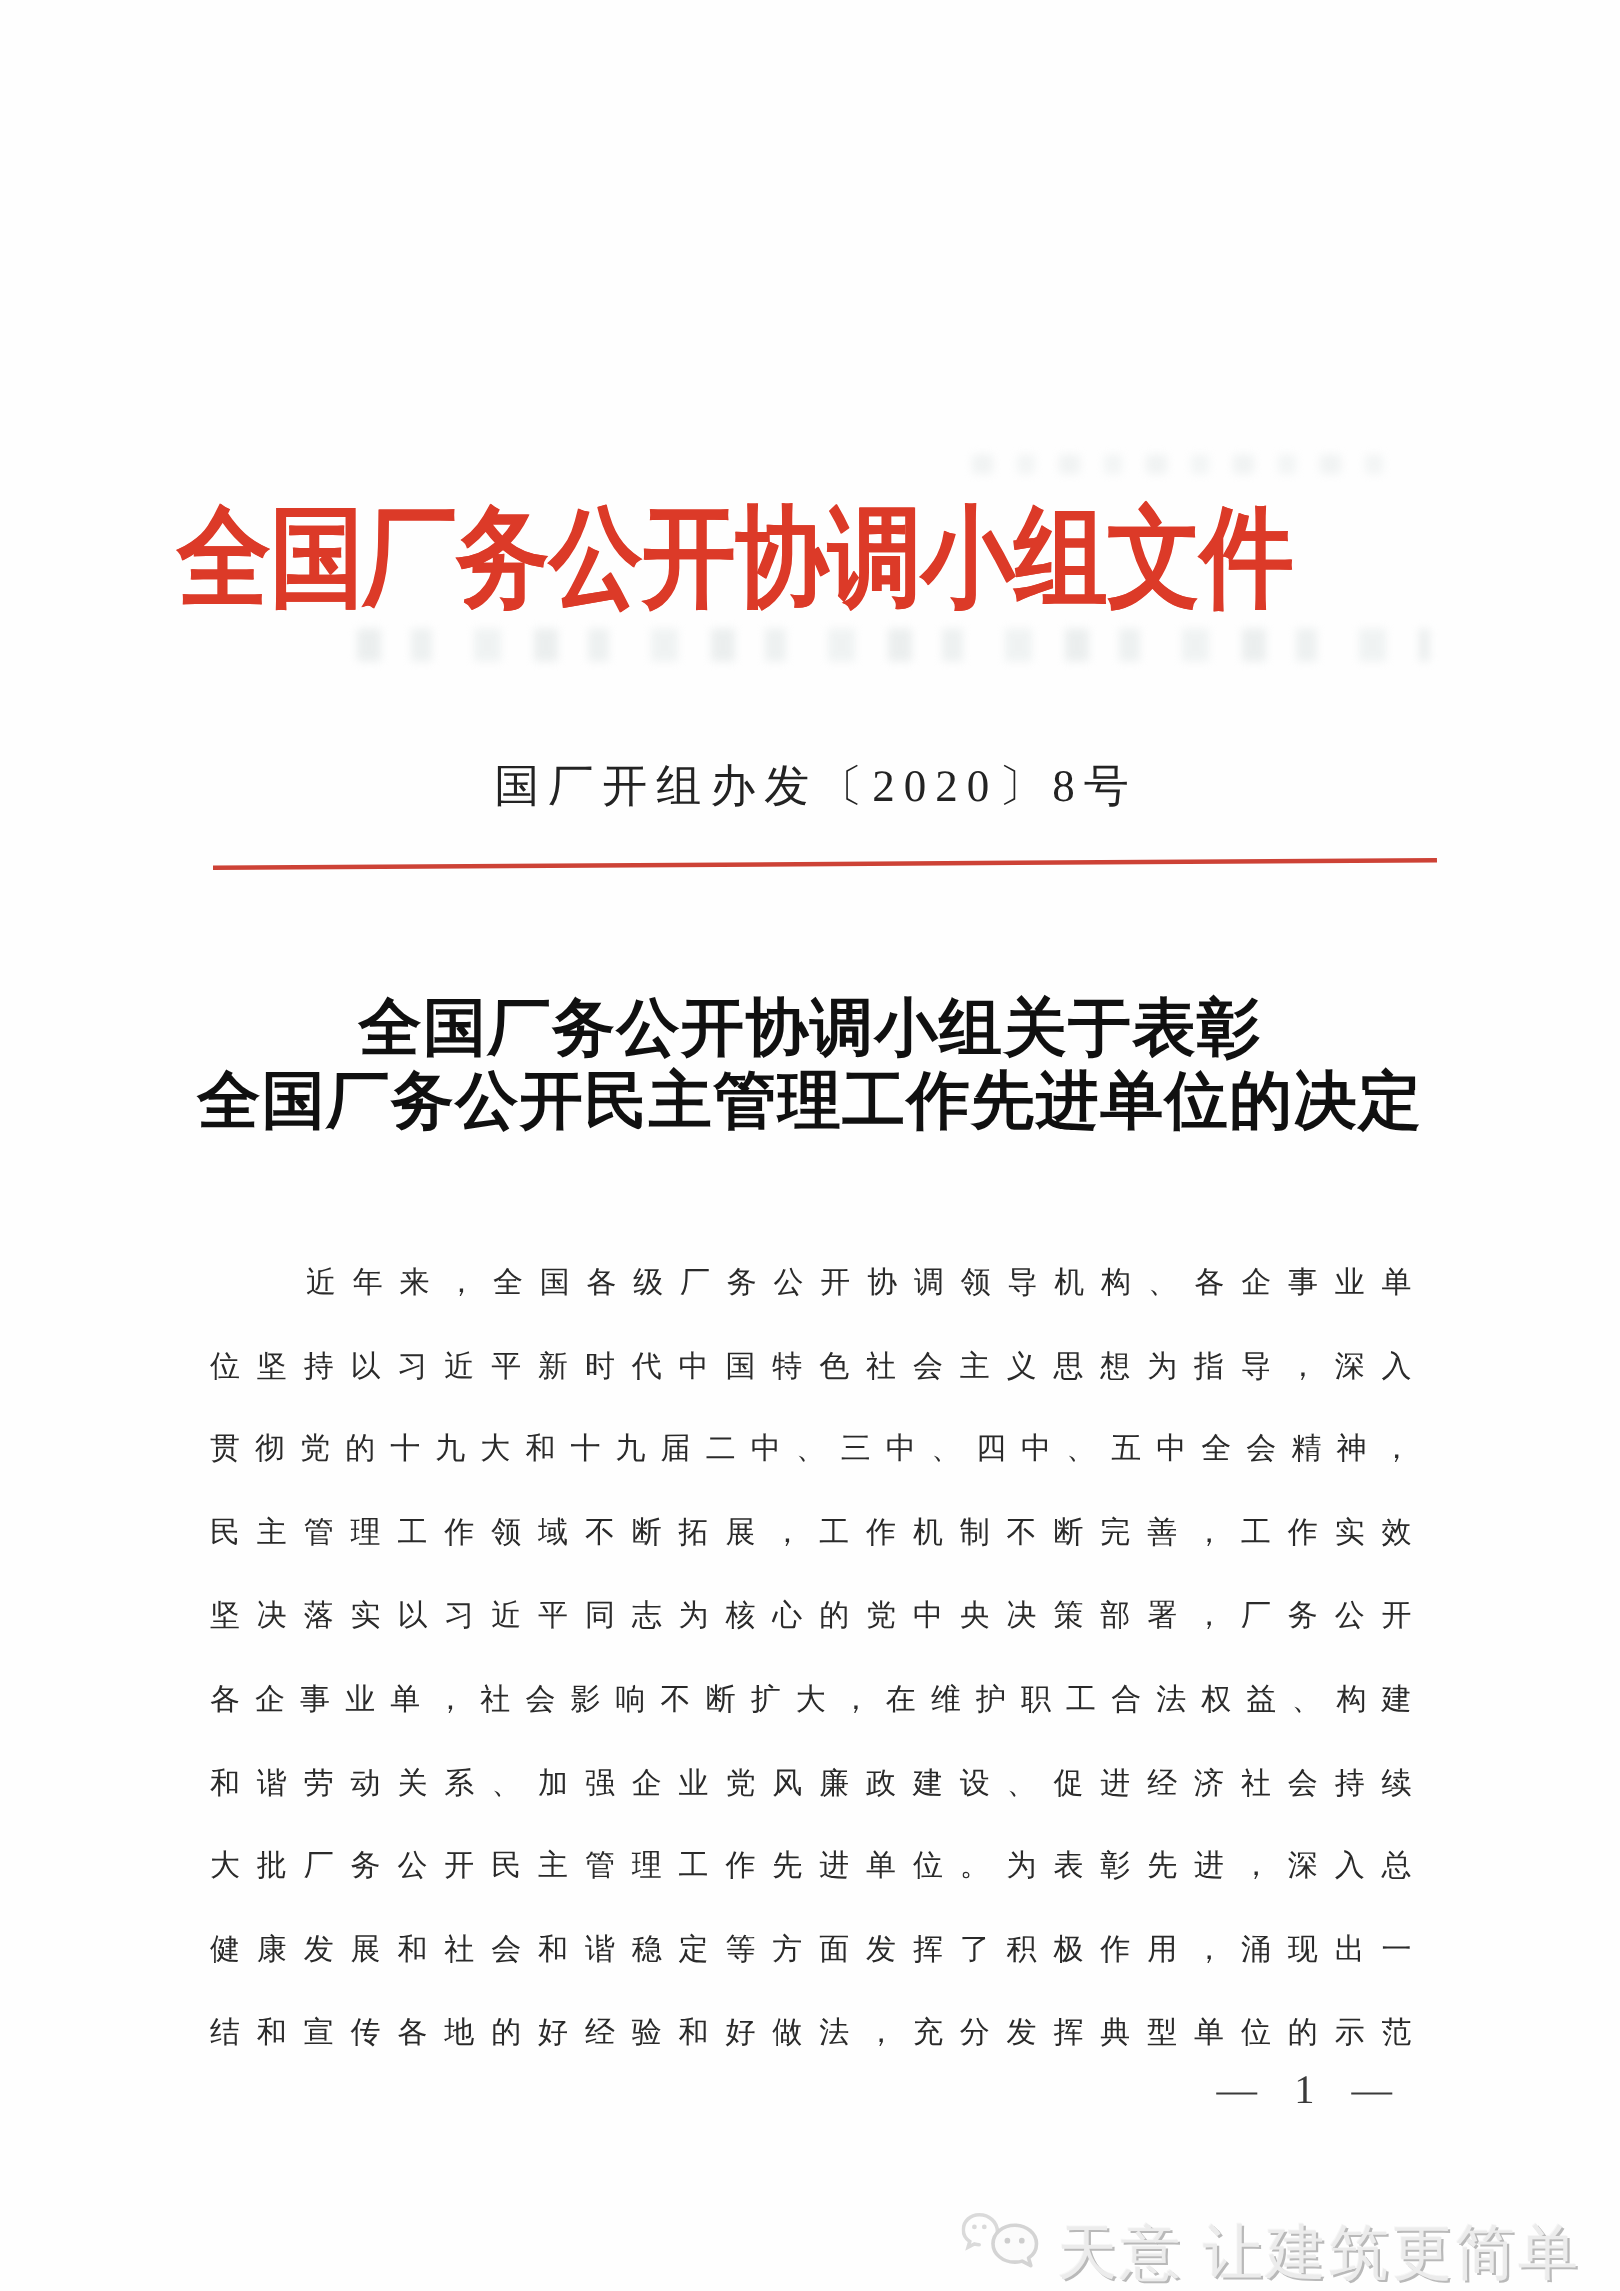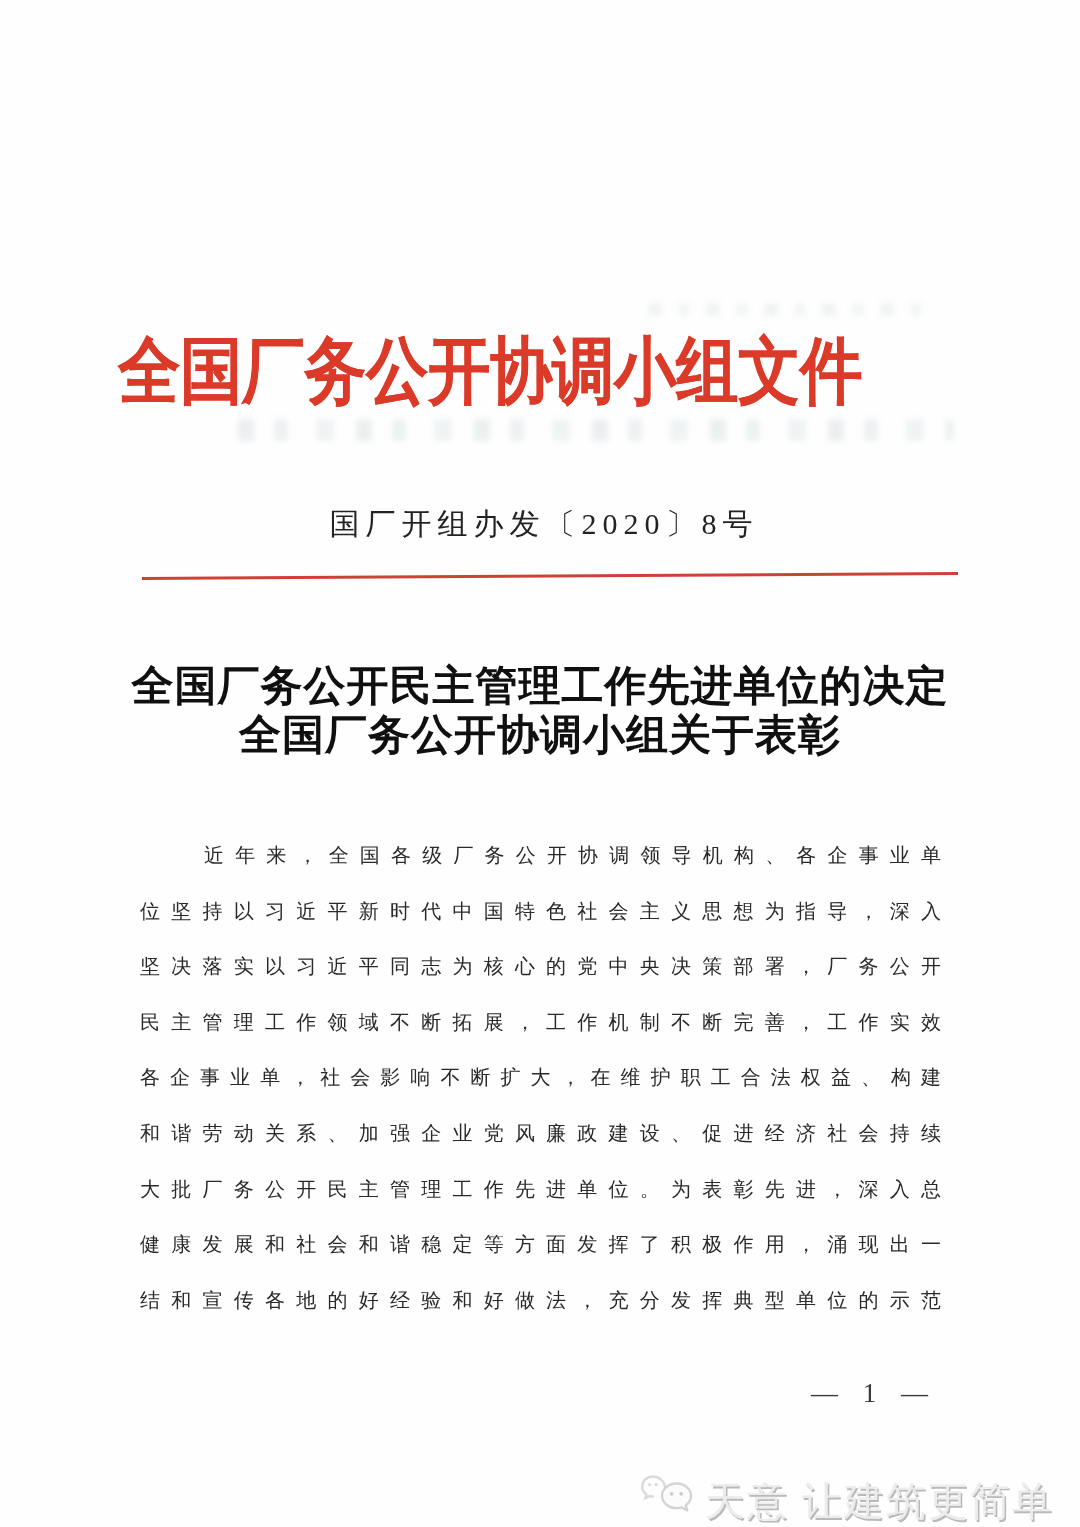--- a/index.html
+++ b/index.html
@@ -160,29 +160,30 @@
     <span class="stretch">全国厂务公开协调小组文件</span>
   </div>
 
   <div class="ghost ghost-under-head"></div>
 
   <div class="doc-number">国厂开组办发〔2020〕8号</div>
 
   <div class="red-rule"></div>
 
   <div class="doc-title">
+    <div>全国厂务公开协调小组关于表彰</div>
     <div>全国厂务公开民主管理工作先进单位的决定</div>
-    <div>全国厂务公开协调小组关于表彰</div>
   </div>
 
   <div class="doc-body">
     <div class="body-line indent">近年来，全国各级厂务公开协调领导机构、各企事业单</div>
     <div class="body-line">位坚持以习近平新时代中国特色社会主义思想为指导，深入</div>
+    <div class="body-line">贯彻党的十九大和十九届二中、三中、四中、五中全会精神，</div>
+    <div class="body-line">民主管理工作领域不断拓展，工作机制不断完善，工作实效</div>
     <div class="body-line">坚决落实以习近平同志为核心的党中央决策部署，厂务公开</div>
-    <div class="body-line">民主管理工作领域不断拓展，工作机制不断完善，工作实效</div>
     <div class="body-line">各企事业单，社会影响不断扩大，在维护职工合法权益、构建</div>
     <div class="body-line">和谐劳动关系、加强企业党风廉政建设、促进经济社会持续</div>
     <div class="body-line">大批厂务公开民主管理工作先进单位。为表彰先进，深入总</div>
     <div class="body-line">健康发展和社会和谐稳定等方面发挥了积极作用，涌现出一</div>
     <div class="body-line">结和宣传各地的好经验和好做法，充分发挥典型单位的示范</div>
   </div>
 
   <div class="page-number">— 1 —</div>
 
   <div class="watermark">

